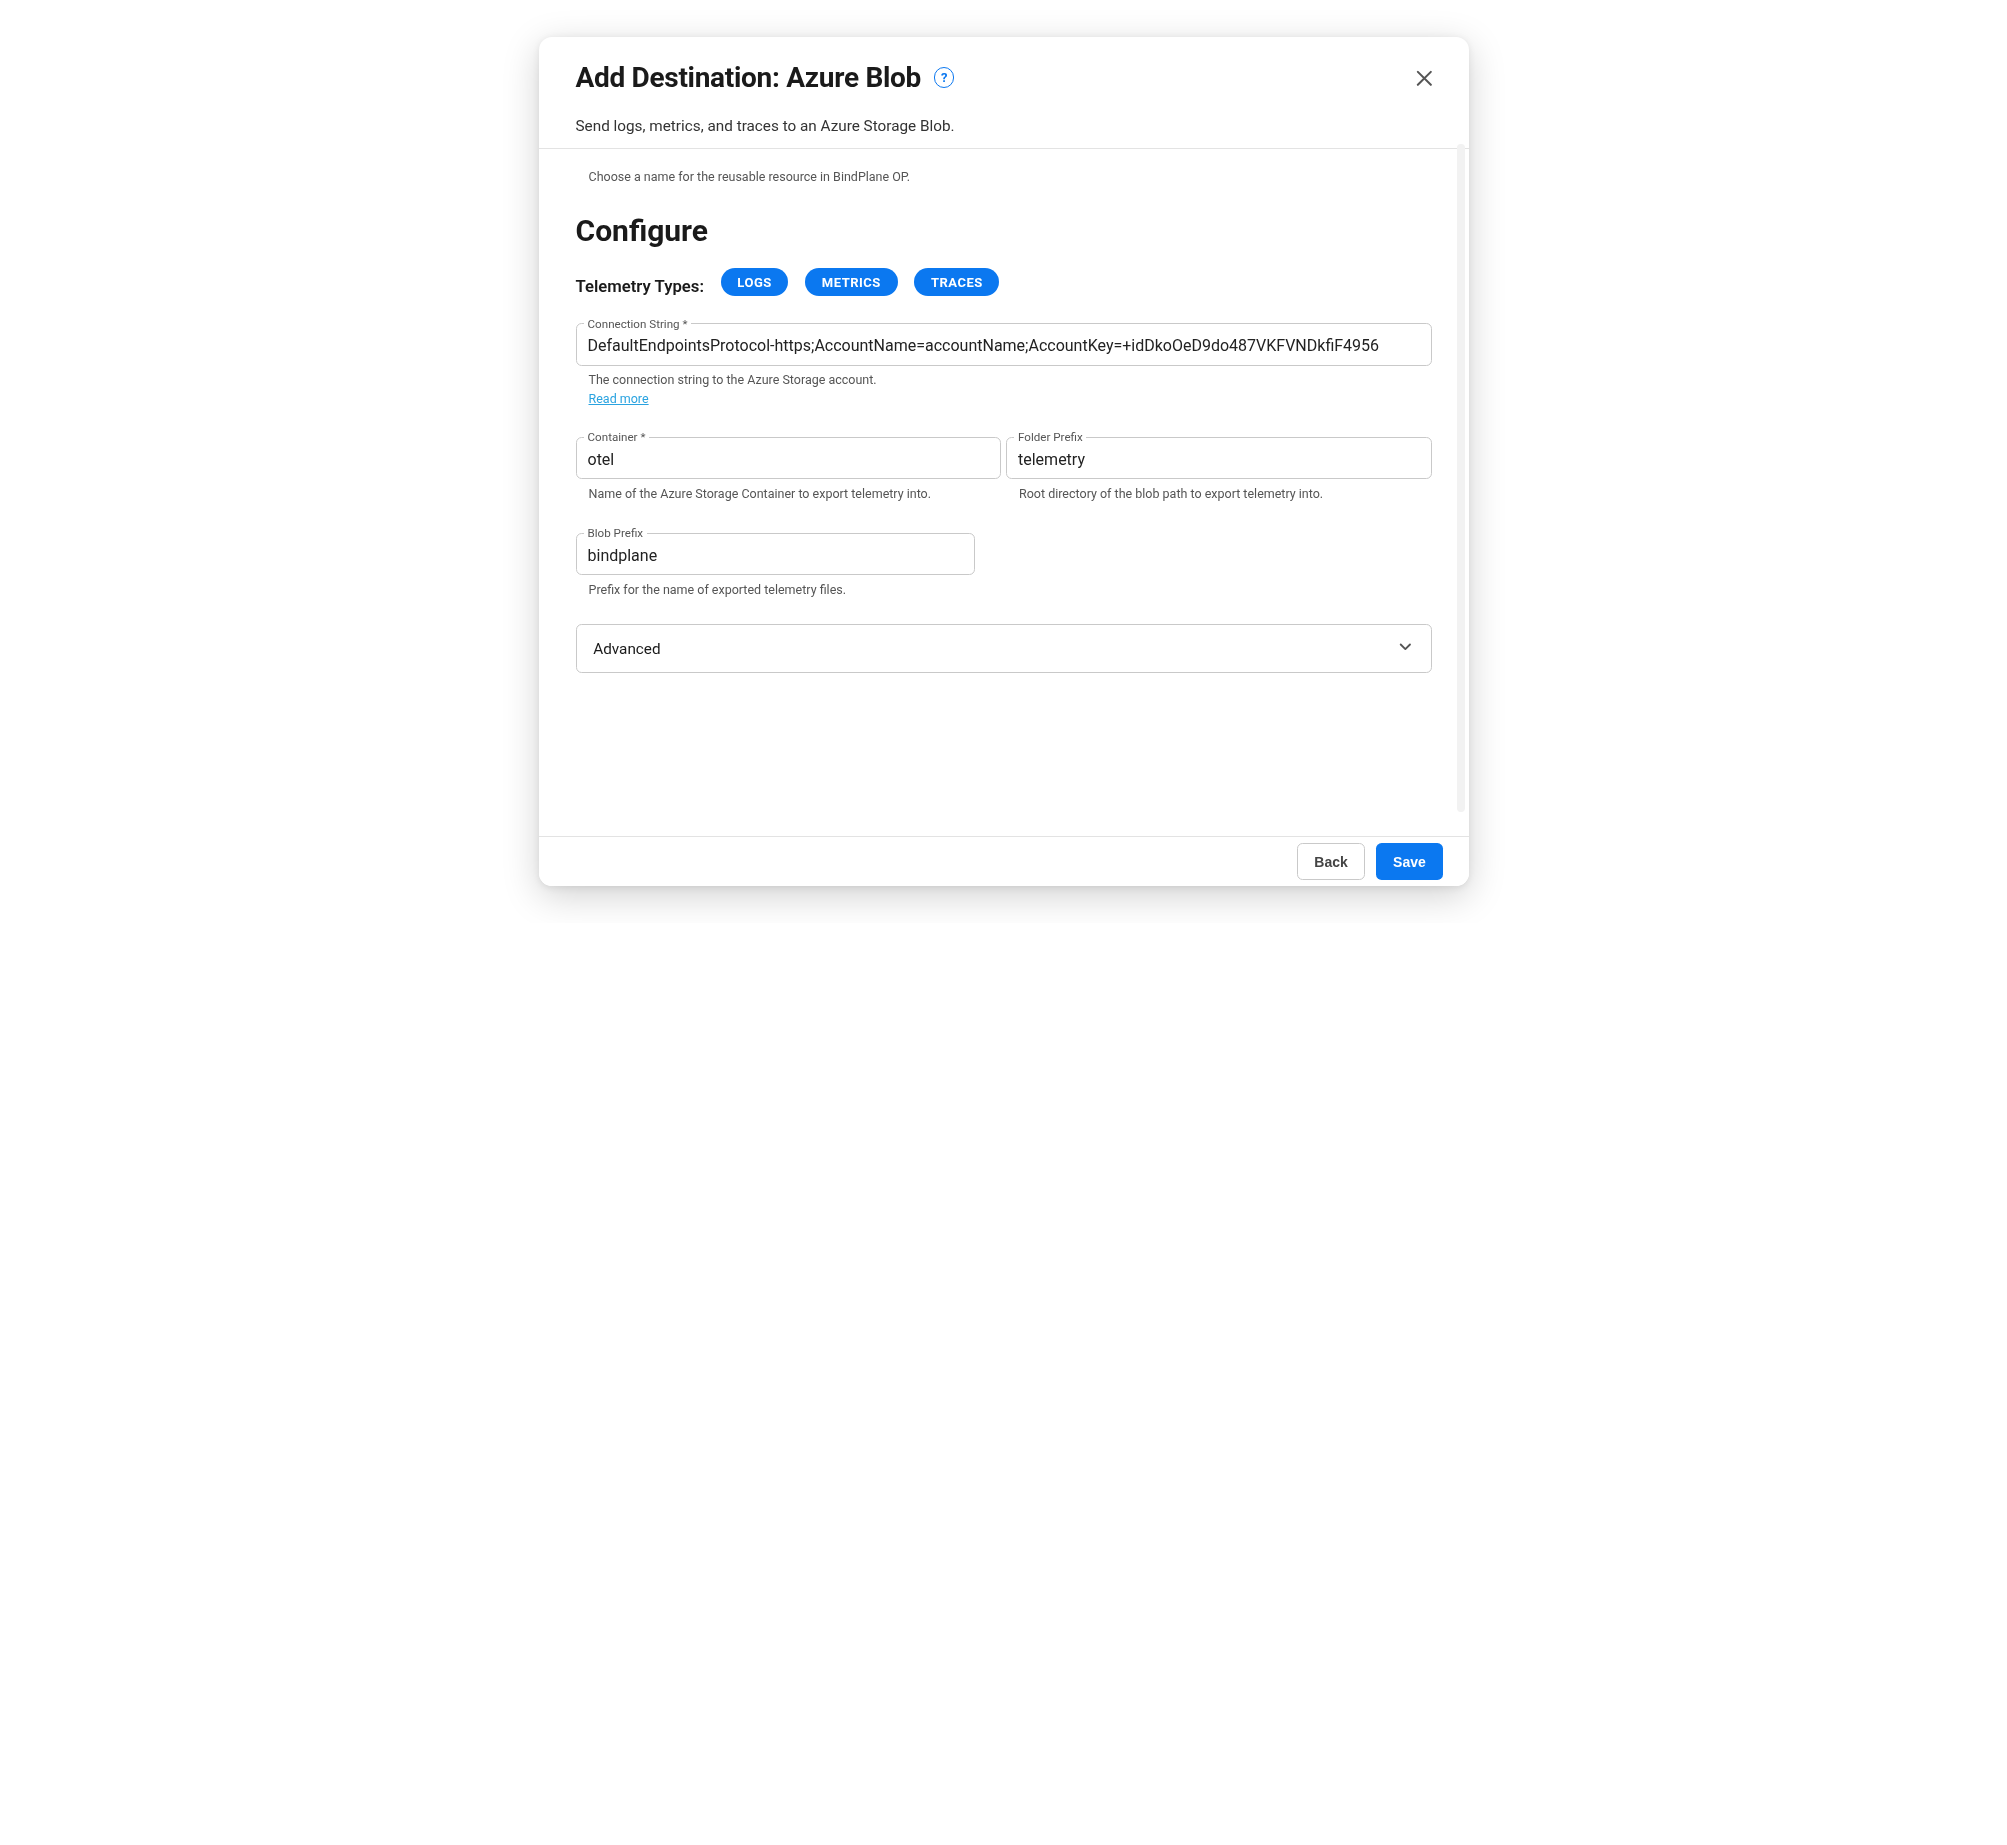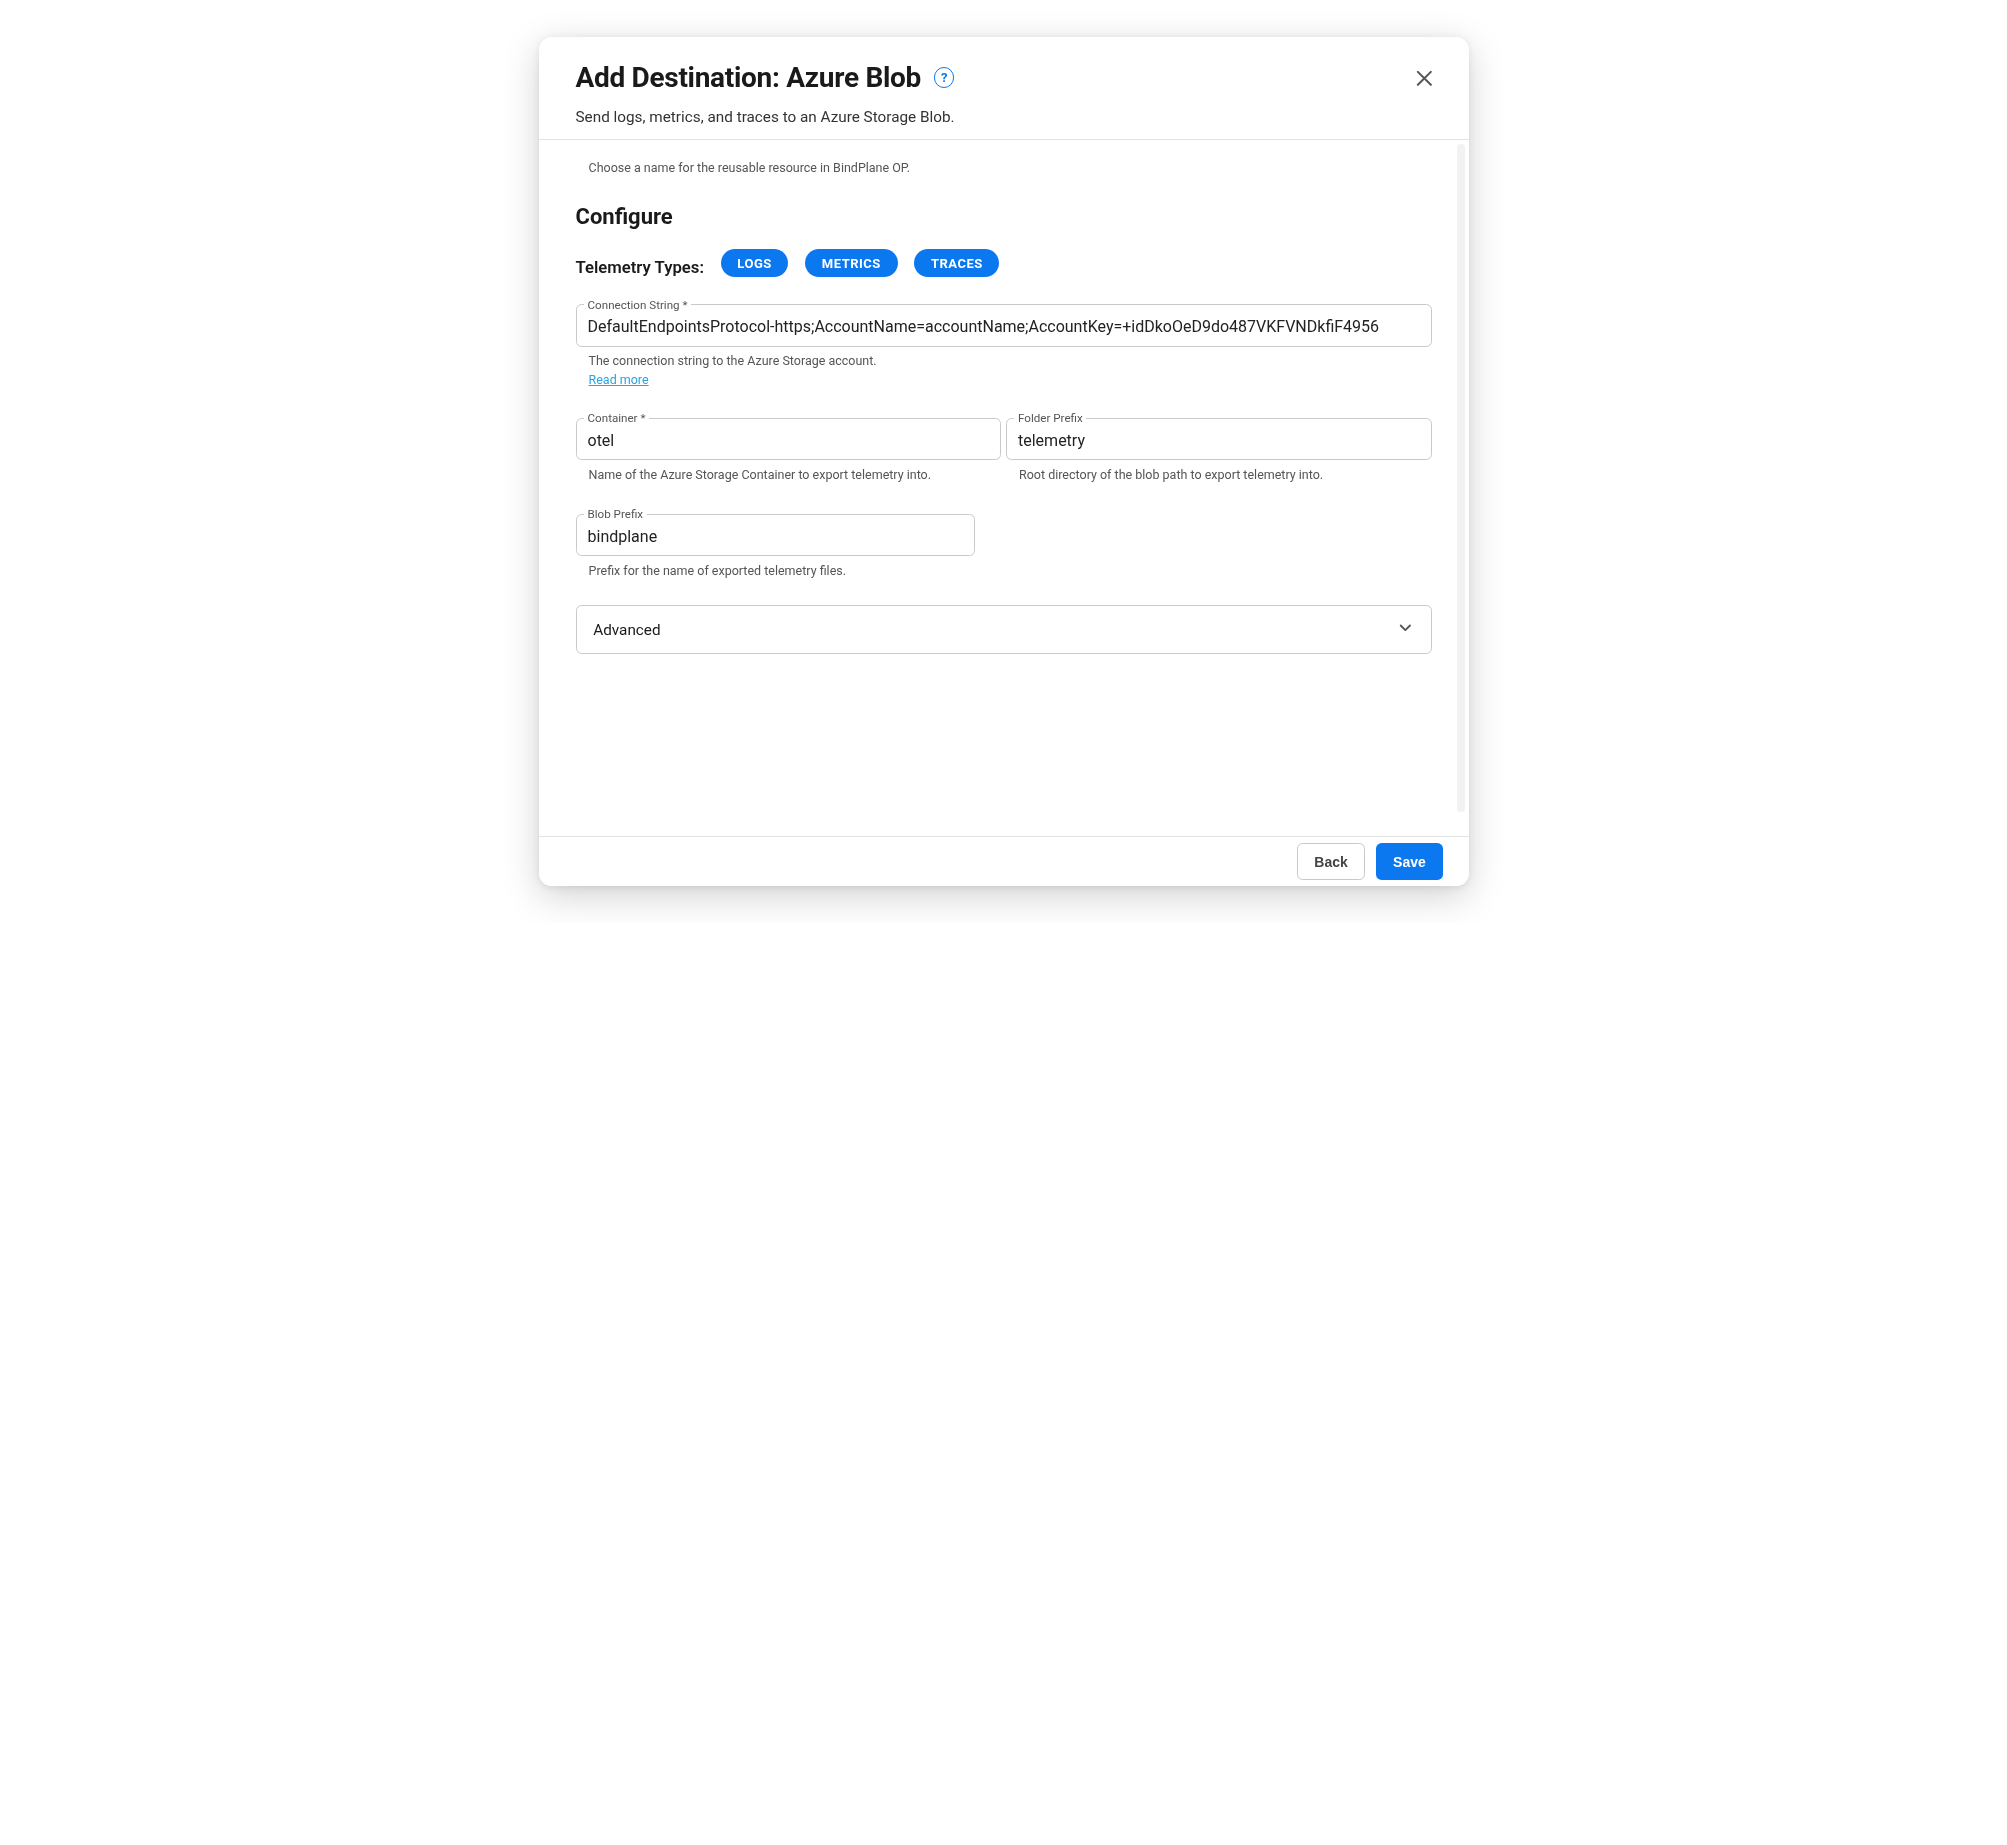--- a/index.html
+++ b/index.html
@@ -49,21 +49,21 @@
     border-radius: 50%;
     display: inline-flex;
     align-items: center;
     justify-content: center;
     color: #0b78f0;
     font-weight: 700;
     font-size: 13px;
     cursor: pointer;
   }
   .subtitle {
-    margin-top: 14px;
+    margin-top: 23px;
     font-size: 15.3px;
     color: #333;
   }
   .close-btn {
     position: absolute;
     top: 30px;
     right: 33px;
     width: 22px; height: 22px;
     color: #555;
     cursor: pointer;
@@ -130,21 +130,21 @@
     line-height: 1.4;
   }
   .read-more {
     display: block;
     font-size: 12.5px;
     color: #2aa3e0;
     text-decoration: underline;
     margin: 1.9px 0 0 13px;
   }
   h2.section-title {
-    font-size: 22px;
+    font-size: 30px;
     font-weight: 700;
     margin: 28px 0 20.4px 0;
   }
   .telemetry-row {
     display: flex;
     align-items: flex-end;
     gap: 16.7px;
     margin-bottom: 20.4px;
   }
   .telemetry-label {

